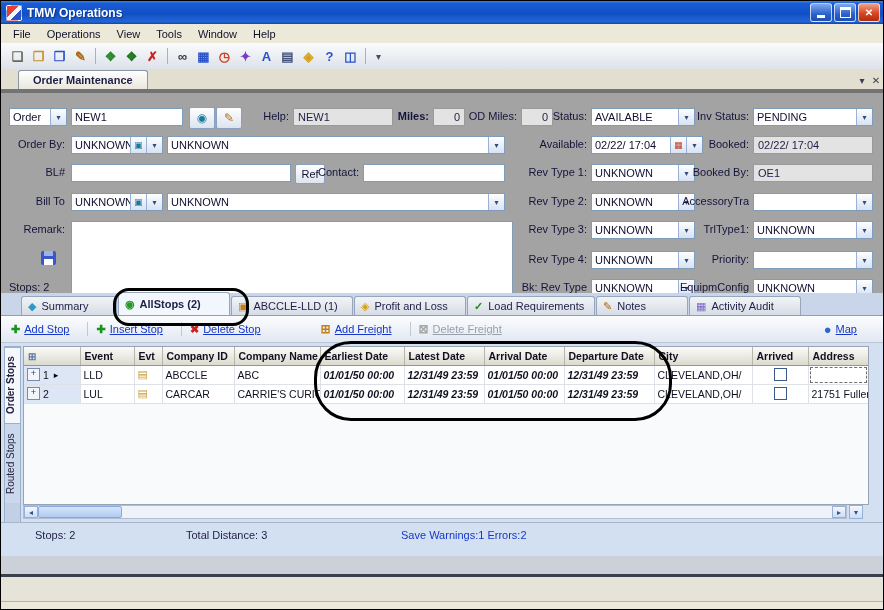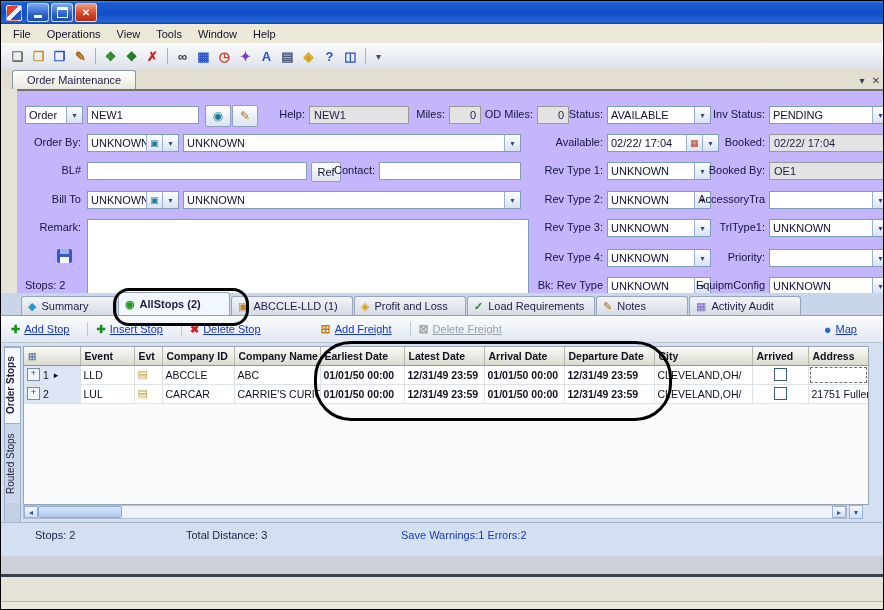--- a/index.html
+++ b/index.html
@@ -23,26 +23,26 @@
   .menubar{position:absolute;left:0;top:23px;right:0;height:19px;background:#ece9d8;border-bottom:1px solid #d6d2c2;display:flex;align-items:center;padding-left:4px;}
   .mitem{padding:2px 8px;color:#101028;}
   .toolbar{position:absolute;left:0;top:42px;right:0;height:26px;background:linear-gradient(180deg,#fafbfc,#dde2ea);border-bottom:1px solid #b6bcc8;display:flex;align-items:center;padding-left:6px;}
   .tbwrap{display:flex;align-items:center;}
   .tbico{width:21px;height:20px;display:flex;align-items:center;justify-content:center;font-size:13px;font-weight:bold;border-radius:2px;}
   .tbsep{width:1px;height:16px;background:#aab0bc;margin:0 4px;}
   .tbovf{font-size:10px;color:#44506a;margin-left:6px;}
 
   
   .tabrow{position:absolute;left:0;top:68px;right:0;height:20px;background:#e2dfd0;display:flex;align-items:flex-end;}
-  .doctab{margin-left:11px;height:18px;line-height:18px;padding:0 14px;font-weight:normal;background:linear-gradient(180deg,#ffffff,#e9e7dd);border:1px solid #8a98a8;border-bottom:none;border-radius:3px 3px 0 0;}
+  .doctab{margin-left:17px;height:18px;line-height:18px;padding:0 14px;font-weight:bold;background:linear-gradient(180deg,#ffffff,#e9e7dd);border:1px solid #8a98a8;border-bottom:none;border-radius:3px 3px 0 0;}
   .tabctl{color:#3a4050;font-size:10px;width:14px;text-align:center;margin-bottom:3px;}
   .tabctl.first{margin-left:auto;}
 
   
-  .formpanel{position:absolute;left:16px;top:88px;right:0;height:204px;background:#c4b5fd;border-top:2px solid #737373;}
+  .formpanel{position:absolute;left:0;top:88px;right:0;height:204px;background:#a3a3a3;border-top:4px solid #737373;}
   .flabel{position:absolute;text-align:right;white-space:nowrap;color:#14143c;}
   .field,.ro,.combo{position:absolute;height:18px;box-sizing:border-box;font-size:11px;}
   .field{border:1px solid #7f9db9;background:#fff;padding:1px 3px;font-family:"Liberation Sans",sans-serif;color:#101030;}
   .ro{border:1px solid #9a9a9a;background:#e3e3e3;padding:2px 4px;overflow:hidden;white-space:nowrap;}
   .combo{border:1px solid #7f9db9;background:#fff;display:flex;align-items:stretch;overflow:hidden;}
   .cv{flex:1;padding:2px 3px;overflow:hidden;white-space:nowrap;color:#101030;}
   .cbtn{width:15px;display:flex;align-items:center;justify-content:center;font-size:8px;color:#2c4d7e;
     background:linear-gradient(180deg,#fdfefe,#d8e2f4);border-left:1px solid #9ab0d4;}
   .cmini{width:15px;display:flex;align-items:center;justify-content:center;font-size:9px;
     background:linear-gradient(180deg,#fdfefe,#d8e2f4);border-left:1px solid #9ab0d4;}
@@ -95,21 +95,21 @@
   .gridwrap{position:absolute;left:22px;top:30px;width:844px;height:157px;background:#f8fafc;border:1px solid #98a4b4;overflow:hidden;}
   table.grid{border-collapse:collapse;table-layout:fixed;width:844px;font-size:10.5px;}
   table.grid th{height:18px;box-sizing:border-box;padding:0 4px;text-align:left;font-weight:bold;color:#101020;
     background:linear-gradient(180deg,#fbfbf8,#dcdacf);border-right:1px solid #b8b6aa;border-bottom:1px solid #98968c;overflow:hidden;white-space:nowrap;}
   table.grid td{height:19px;box-sizing:border-box;padding:0 3px;background:#fff;border-right:1px solid #dde2e8;border-bottom:1px solid #dde2e8;overflow:hidden;white-space:nowrap;color:#101020;}
   td.rowhead{background:#dce6f4 !important;border-right:1px solid #a8b8cc;}
   .rhflex{display:flex;align-items:center;gap:3px;}
   .xbox{width:11px;height:11px;line-height:9px;text-align:center;font-size:9px;border:1px solid #7a8aa8;background:#f2f6fb;color:#30425e;}
   .rnum{flex:0 0 auto;}
   .rarrow{margin-left:2px;color:#000;font-size:9px;}
-  td.datec{font-weight:bold;}
+  td.datec{font-weight:bold;font-style:italic;}
   .noteico{color:#c8a040;font-size:11px;}
   .ckc{text-align:center;}
   .ckbox{display:inline-block;width:11px;height:11px;border:1px solid #3a5a8c;background:#fff;vertical-align:middle;}
   td.addrc{position:relative;}
   .focusbox{position:absolute;left:1px;top:1px;right:1px;bottom:1px;border:1px dashed #707070;}
   .cicon{color:#5878a0;font-size:10px;}
 
   
   .hscroll{position:absolute;left:22px;top:189px;width:824px;height:14px;display:flex;background:#eef2f9;border:1px solid #aebdd4;box-sizing:border-box;}
   .sarr{width:14px;display:flex;align-items:center;justify-content:center;font-size:8px;color:#31548c;
@@ -139,20 +139,21 @@
   .oval-tab{left:112px;top:287px;width:130px;height:32px;border-radius:16px;}
   .oval-dates{left:313px;top:340px;width:352px;height:74px;border-radius:37px;}
 </style>
 </head>
 <body>
 
 <div id="window">
 
   <div class="titlebar">
     <span class="appicon"></span>
+    <span class="title">TMW Operations</span>
     <span class="winbtns">
       <span class="wbtn min">
           <i class="minbar"></i>
         </span>
       <span class="wbtn max">
           <i class="maxbox"></i>
         </span>
       <span class="wbtn close">✕</span>
     </span>
   </div>
@@ -205,21 +206,21 @@
       <span class="cv">Order</span>
       <span class="cbtn">▾</span>
     </div>
     <input class="field" style="left: 70px; top: 15px; width: 112px; position: absolute;" value="NEW1">
     <span class="mini-btn" style="left:188px;top:14px;color:#1a7a9a;">◉</span>
     <span class="mini-btn" style="left:215px;top:14px;color:#b06a10;">✎</span>
 
     <span class="flabel" style="left:240px;top:17px;width:48px;">Help:</span>
     <div class="ro" style="left:292px;top:15px;width:100px;">NEW1</div>
 
-    <span class="flabel" style="left:386px;top:17px;width:42px;">Miles:</span>
+    <span class="flabel" style="left:386px;top:17px;width:42px;font-weight:bold;">Miles:</span>
     <div class="ro" style="left:432px;top:15px;width:32px;text-align:right;">0</div>
 
     <span class="flabel" style="left:454px;top:17px;width:62px;">OD Miles:</span>
     <div class="ro" style="left:520px;top:15px;width:32px;text-align:right;">0</div>
 
     <span class="flabel" style="left:498px;top:17px;width:88px;">Status:</span>
     <div class="combo" style="left:590px;top:15px;width:104px;">
       <span class="cv">AVAILABLE</span>
       <span class="cbtn">▾</span>
     </div>

